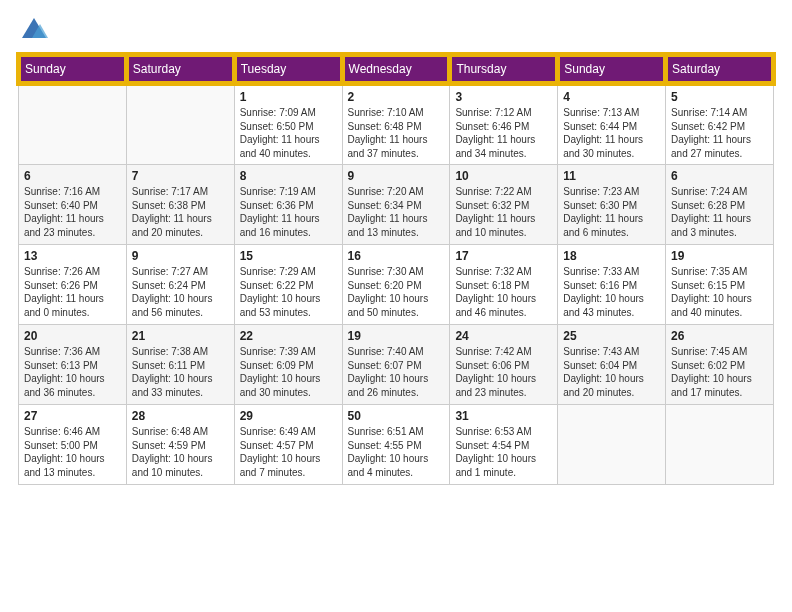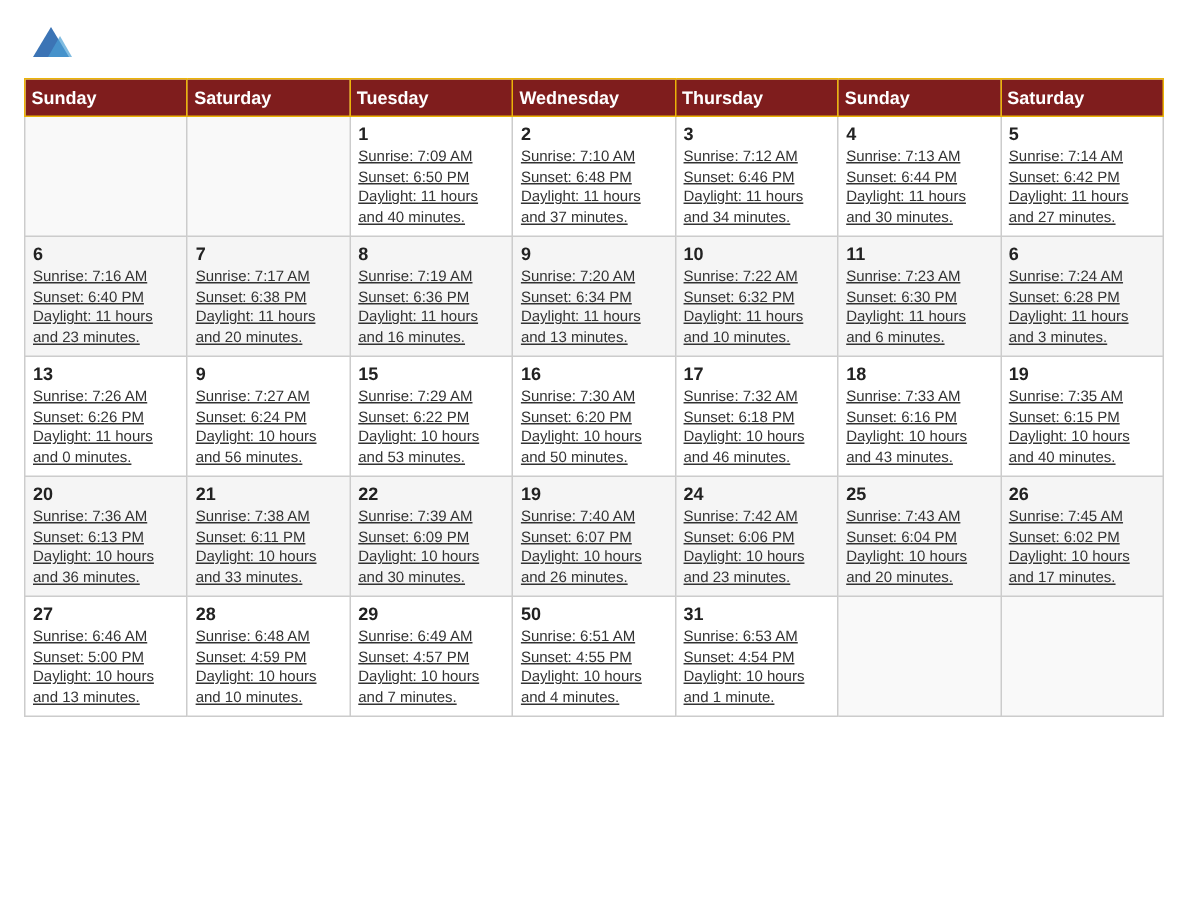--- a/index.html
+++ b/index.html
@@ -49,27 +49,27 @@
     .subtitle {
       font-size: 14px;
       color: #444;
     }
     table {
       width: 100%;
       border-collapse: collapse;
       table-layout: fixed;
     }
     thead tr th {
-      background: #7f1d1d;
+      background: #701a75;
       color: #fff;
       font-size: 12px;
-      font-weight: bold;
+      font-weight: normal;
       padding: 5px 4px;
       text-align: left;
-      border: 1px solid #eab308;
+      border: 5px solid #eab308;
     }
     tbody tr td {
       border: 1px solid #ccc;
       vertical-align: top;
       padding: 4px 5px;
       font-size: 10px;
       color: #333;
       height: 80px;
       background: #fff;
     }
@@ -80,21 +80,20 @@
       font-size: 12px;
       font-weight: bold;
       color: #222;
       display: block;
       margin-bottom: 2px;
     }
     .day-info {
       font-size: 10px;
       line-height: 1.35;
       color: #333;
-      text-decoration: underline;
     }
     .empty-cell {
       background: #f9f9f9 !important;
     }
   </style>
 </head>
 <body>
 
 <div class="container">
   <div class="header">

